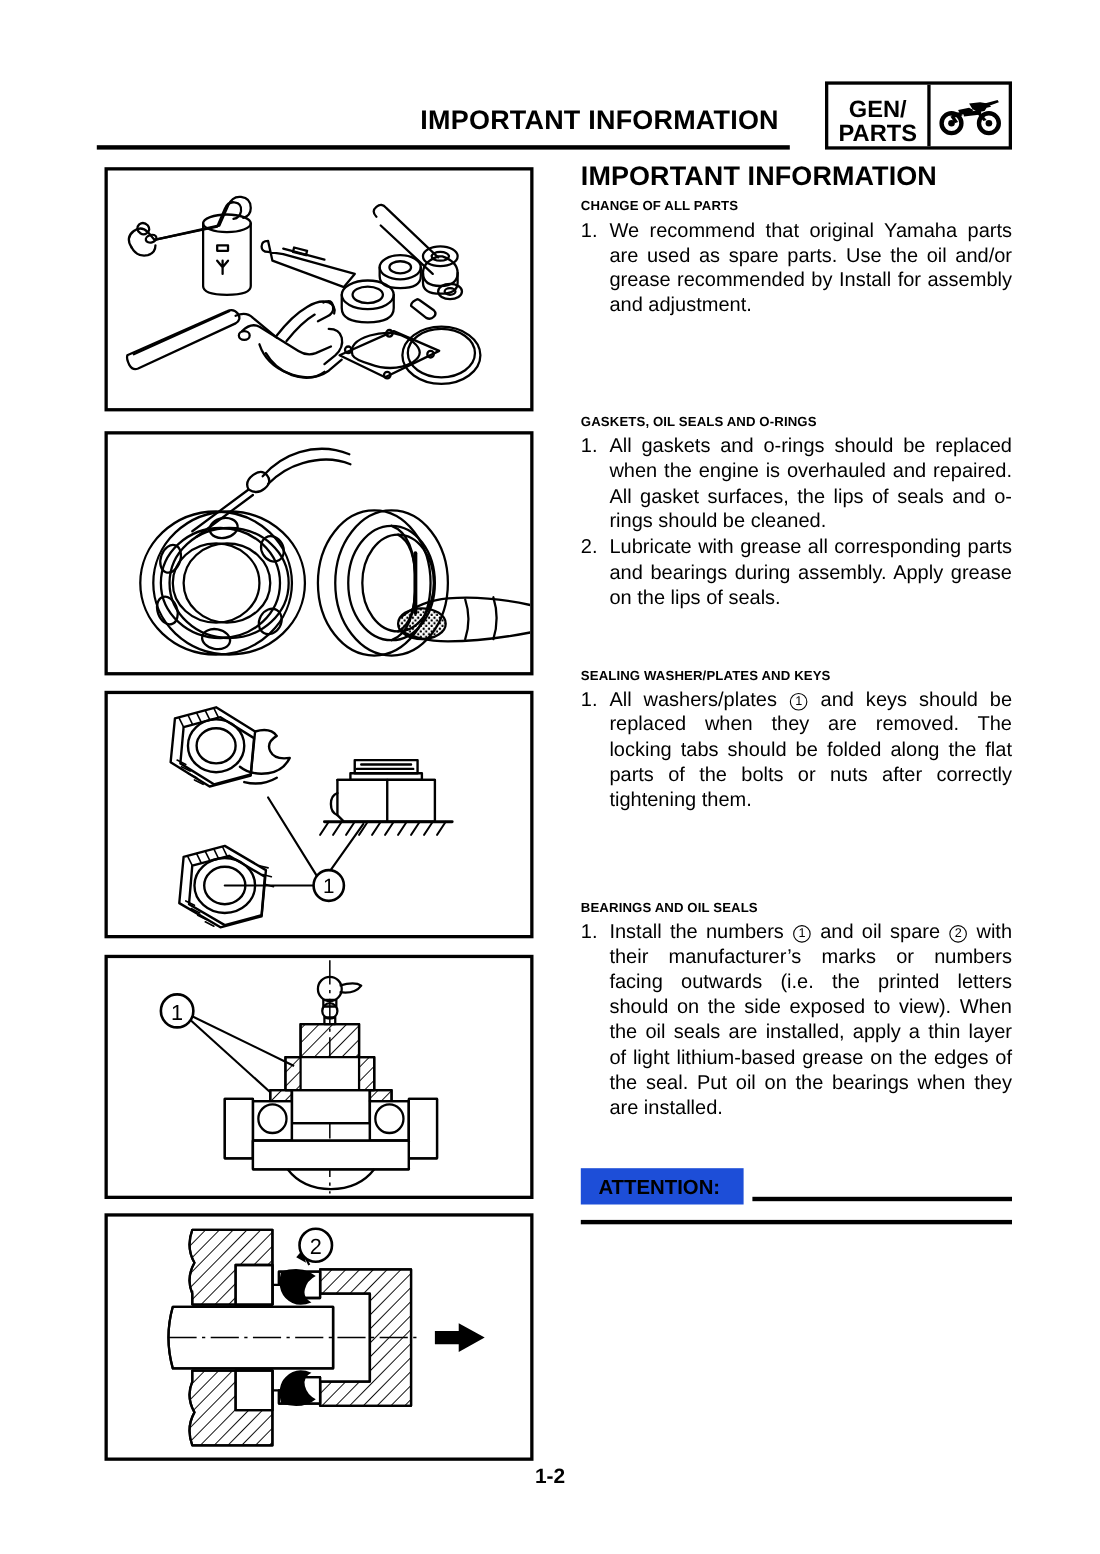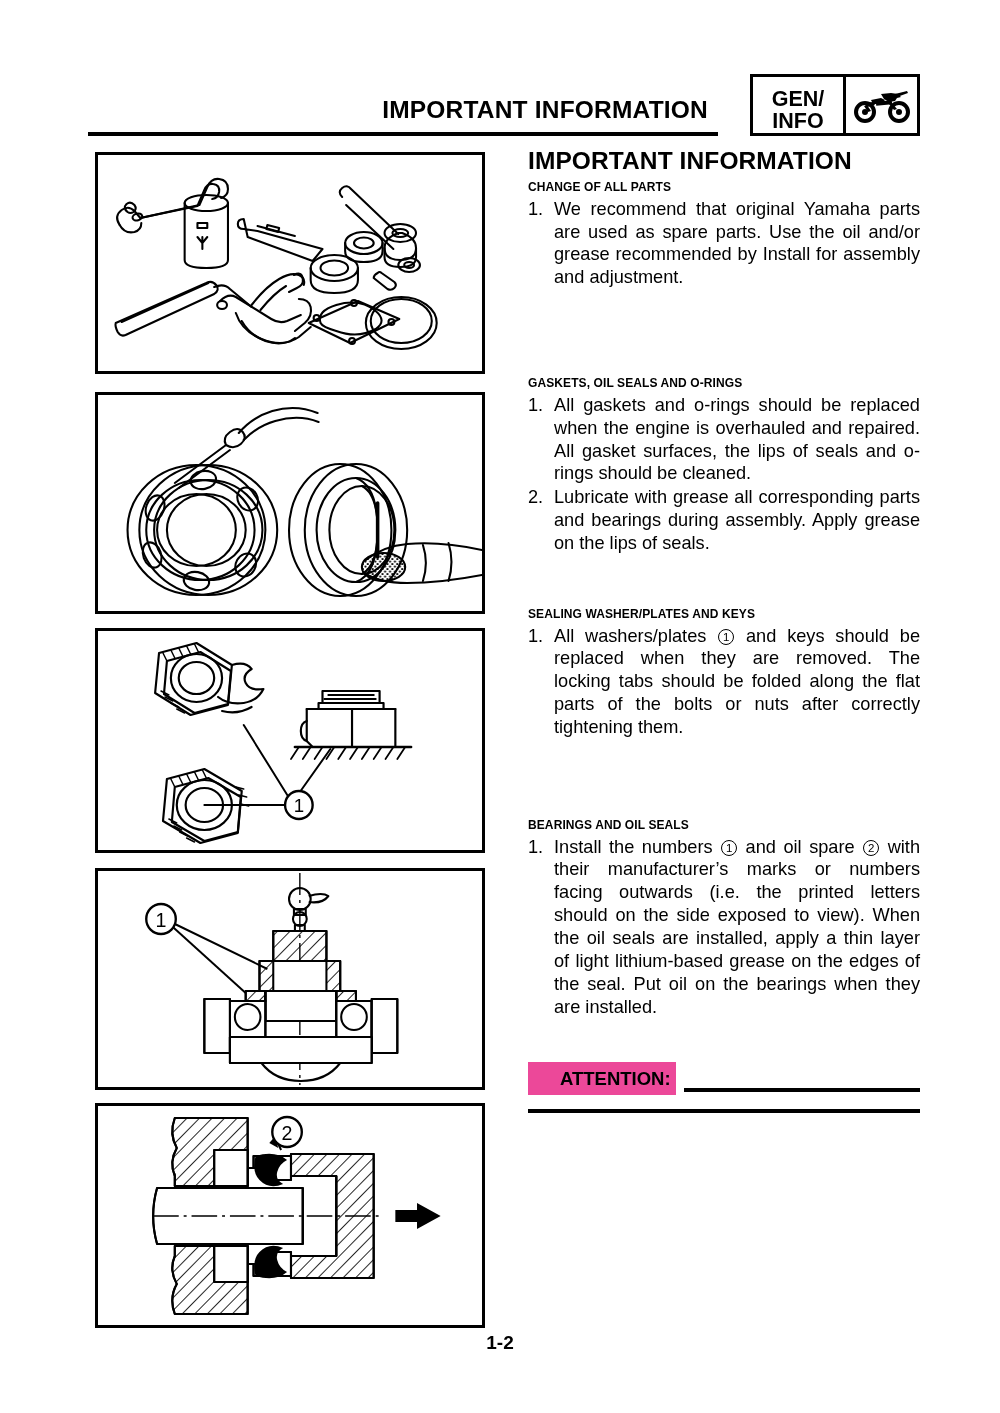--- a/index.html
+++ b/index.html
@@ -142,24 +142,24 @@
     width: 392px;
   }
   .att-head {
     position: relative;
     height: 33px;
   }
   .att-tag {
     position: absolute;
     left: 0; top: 0;
     width: 148px; height: 33px;
-    background: #ec4899;
+    background: #1d4ed8;
     display: flex;
     align-items: center;
-    padding-left: 32px;
+    padding-left: 16px;
     font-size: 18.5px;
     font-weight: bold;
   }
   .att-rule {
     position: absolute;
     left: 156px; bottom: 3px;
     right: 0; height: 4px;
     background: #000;
   }
   .att-body {
@@ -187,21 +187,21 @@
 </style>
 </head>
 <body>
 
 <div class="header">
   <div class="header-title">IMPORTANT INFORMATION</div>
   <div class="header-rule"></div>
   <div class="tab-box">
     <div class="tab-label">
       <span>GEN/</span>
-      <span>INFO</span>
+      <span>PARTS</span>
     </div>
     <div class="tab-icon">
       <svg width="62" height="40" viewBox="0 0 62 40">
         <g fill="#000">
           <path d="M30 9 L40 8 L47 9 L50 12 L46 13 L44 16 L38 17 L33 14 Z"></path>
           <path d="M20 15 L30 13 L34 15 L30 19 L22 19 Z"></path>
           <path d="M12 18 L22 17 L24 20 L16 22 Z"></path>
           <rect x="25" y="16" width="16" height="4" transform="rotate(-6 33 18)"></rect>
           <path d="M44 9 L56 6 L57 8 L46 12 Z"></path>
           <path d="M16 20 L20 26 L17 27 L13 21 Z"></path>

